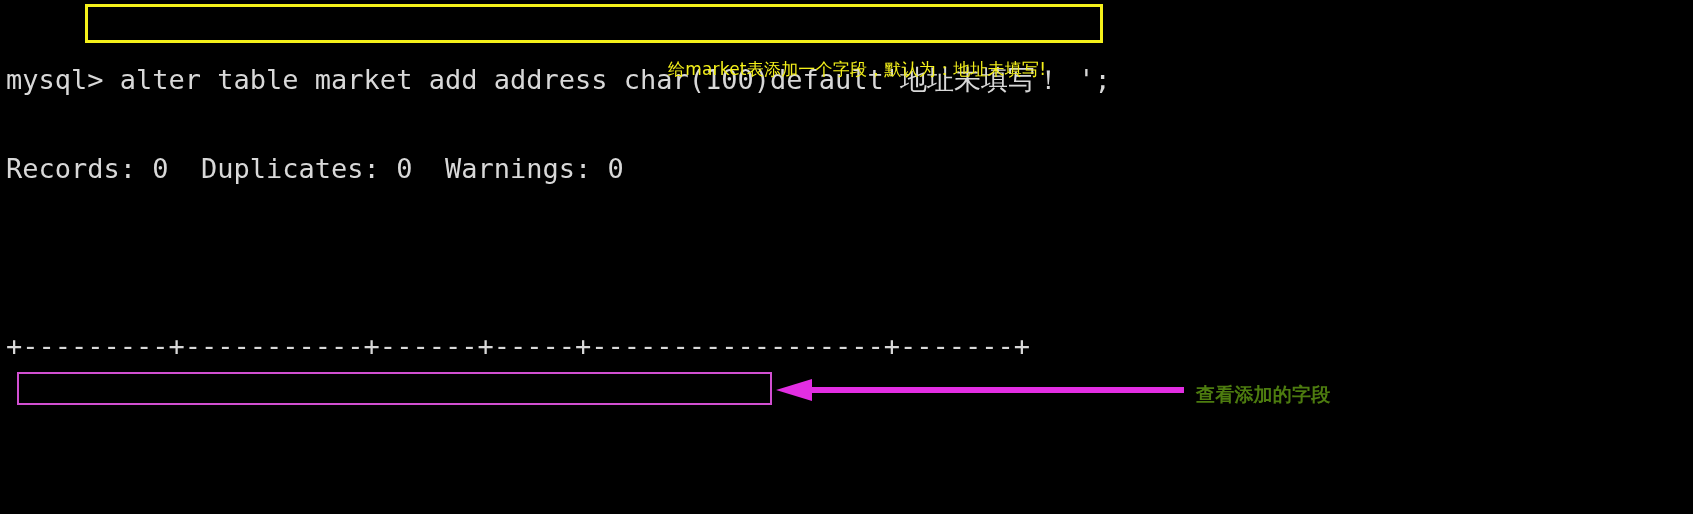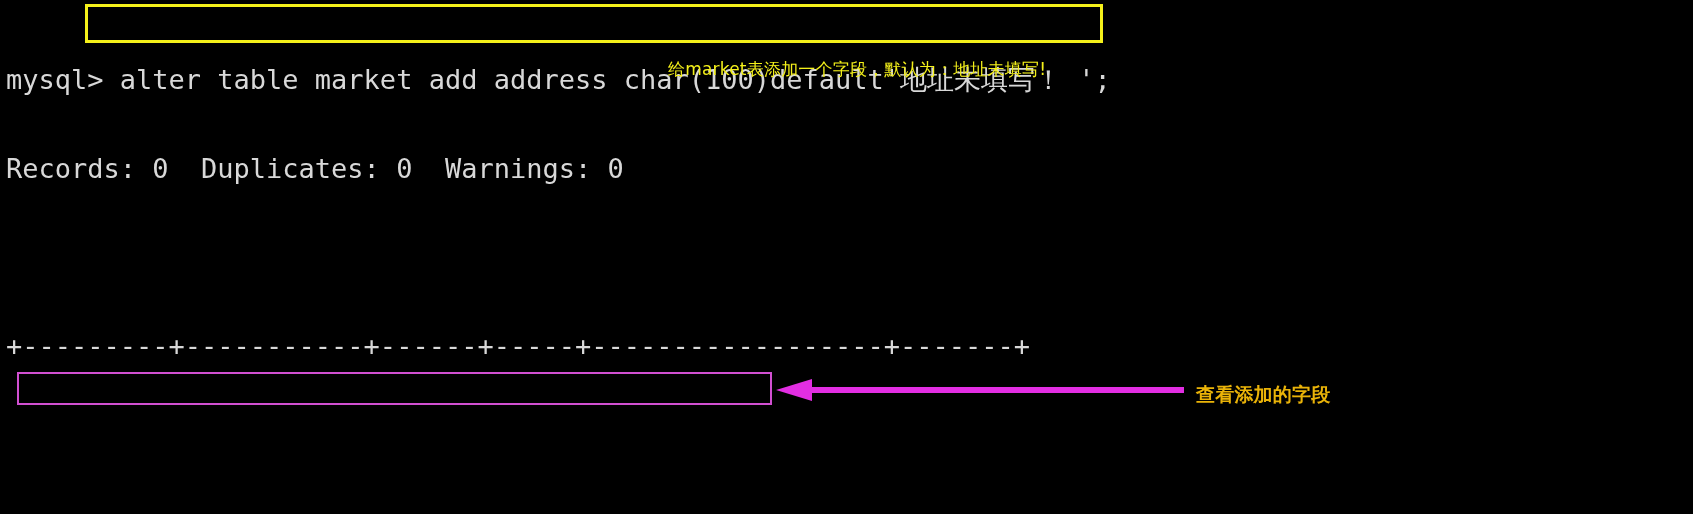--- a/index.html
+++ b/index.html
@@ -73,21 +73,21 @@
     letter-spacing: 0.2px;
   }
   
   .note-magenta {
     position: absolute;
     left: 1196px;
     top: 382px;
     font-family: "DejaVu Sans", "Liberation Sans", sans-serif;
     font-size: 19px;
     font-weight: bold;
-    color: #eab308;
+    color: #4d7c0f;
     white-space: nowrap;
     letter-spacing: 0.2px;
   }
   
   .arrow-magenta {
     position: absolute;
     left: 776px;
     top: 379px;
     width: 408px;
     height: 22px;

